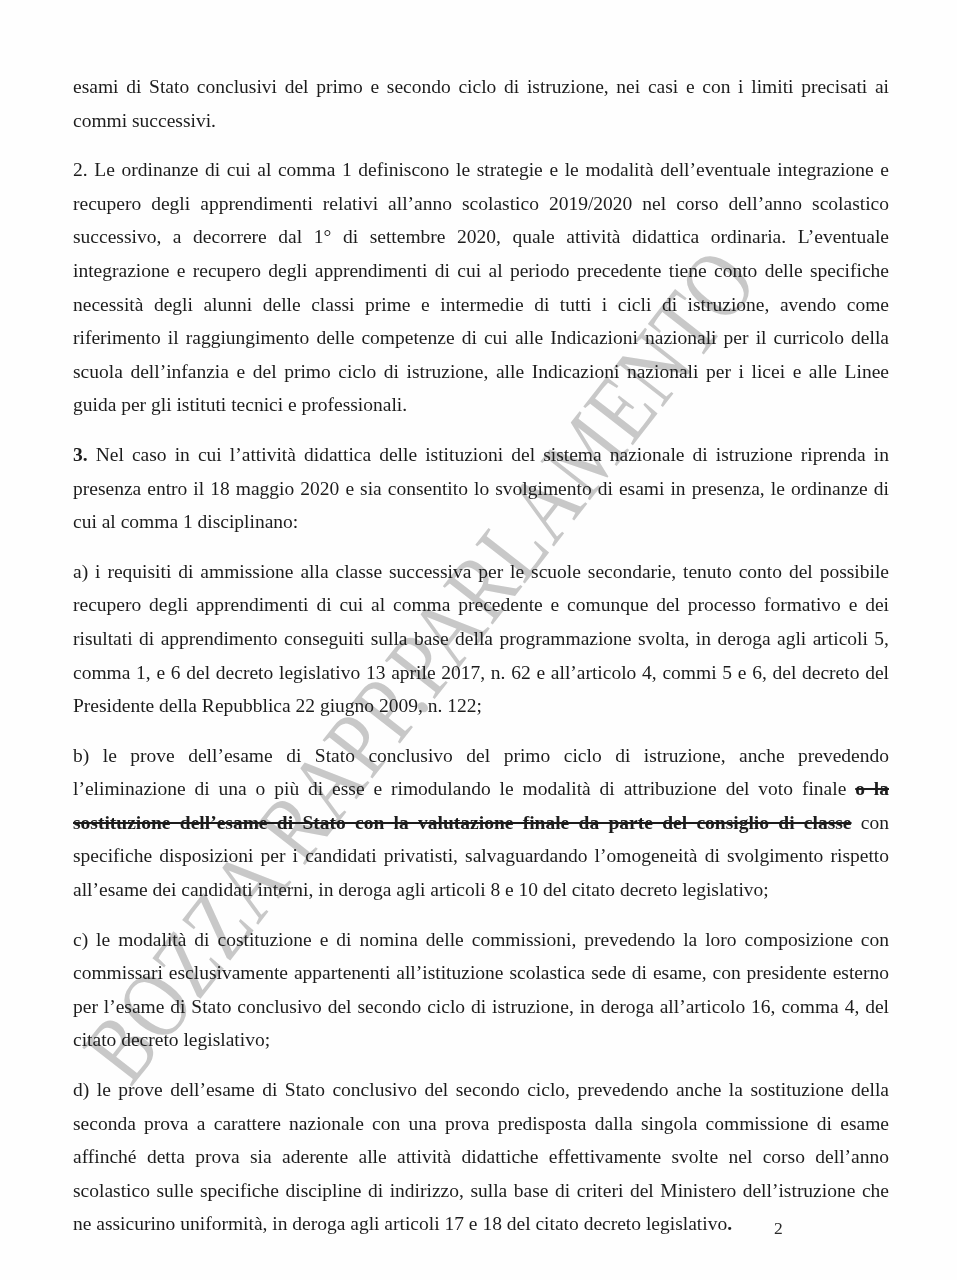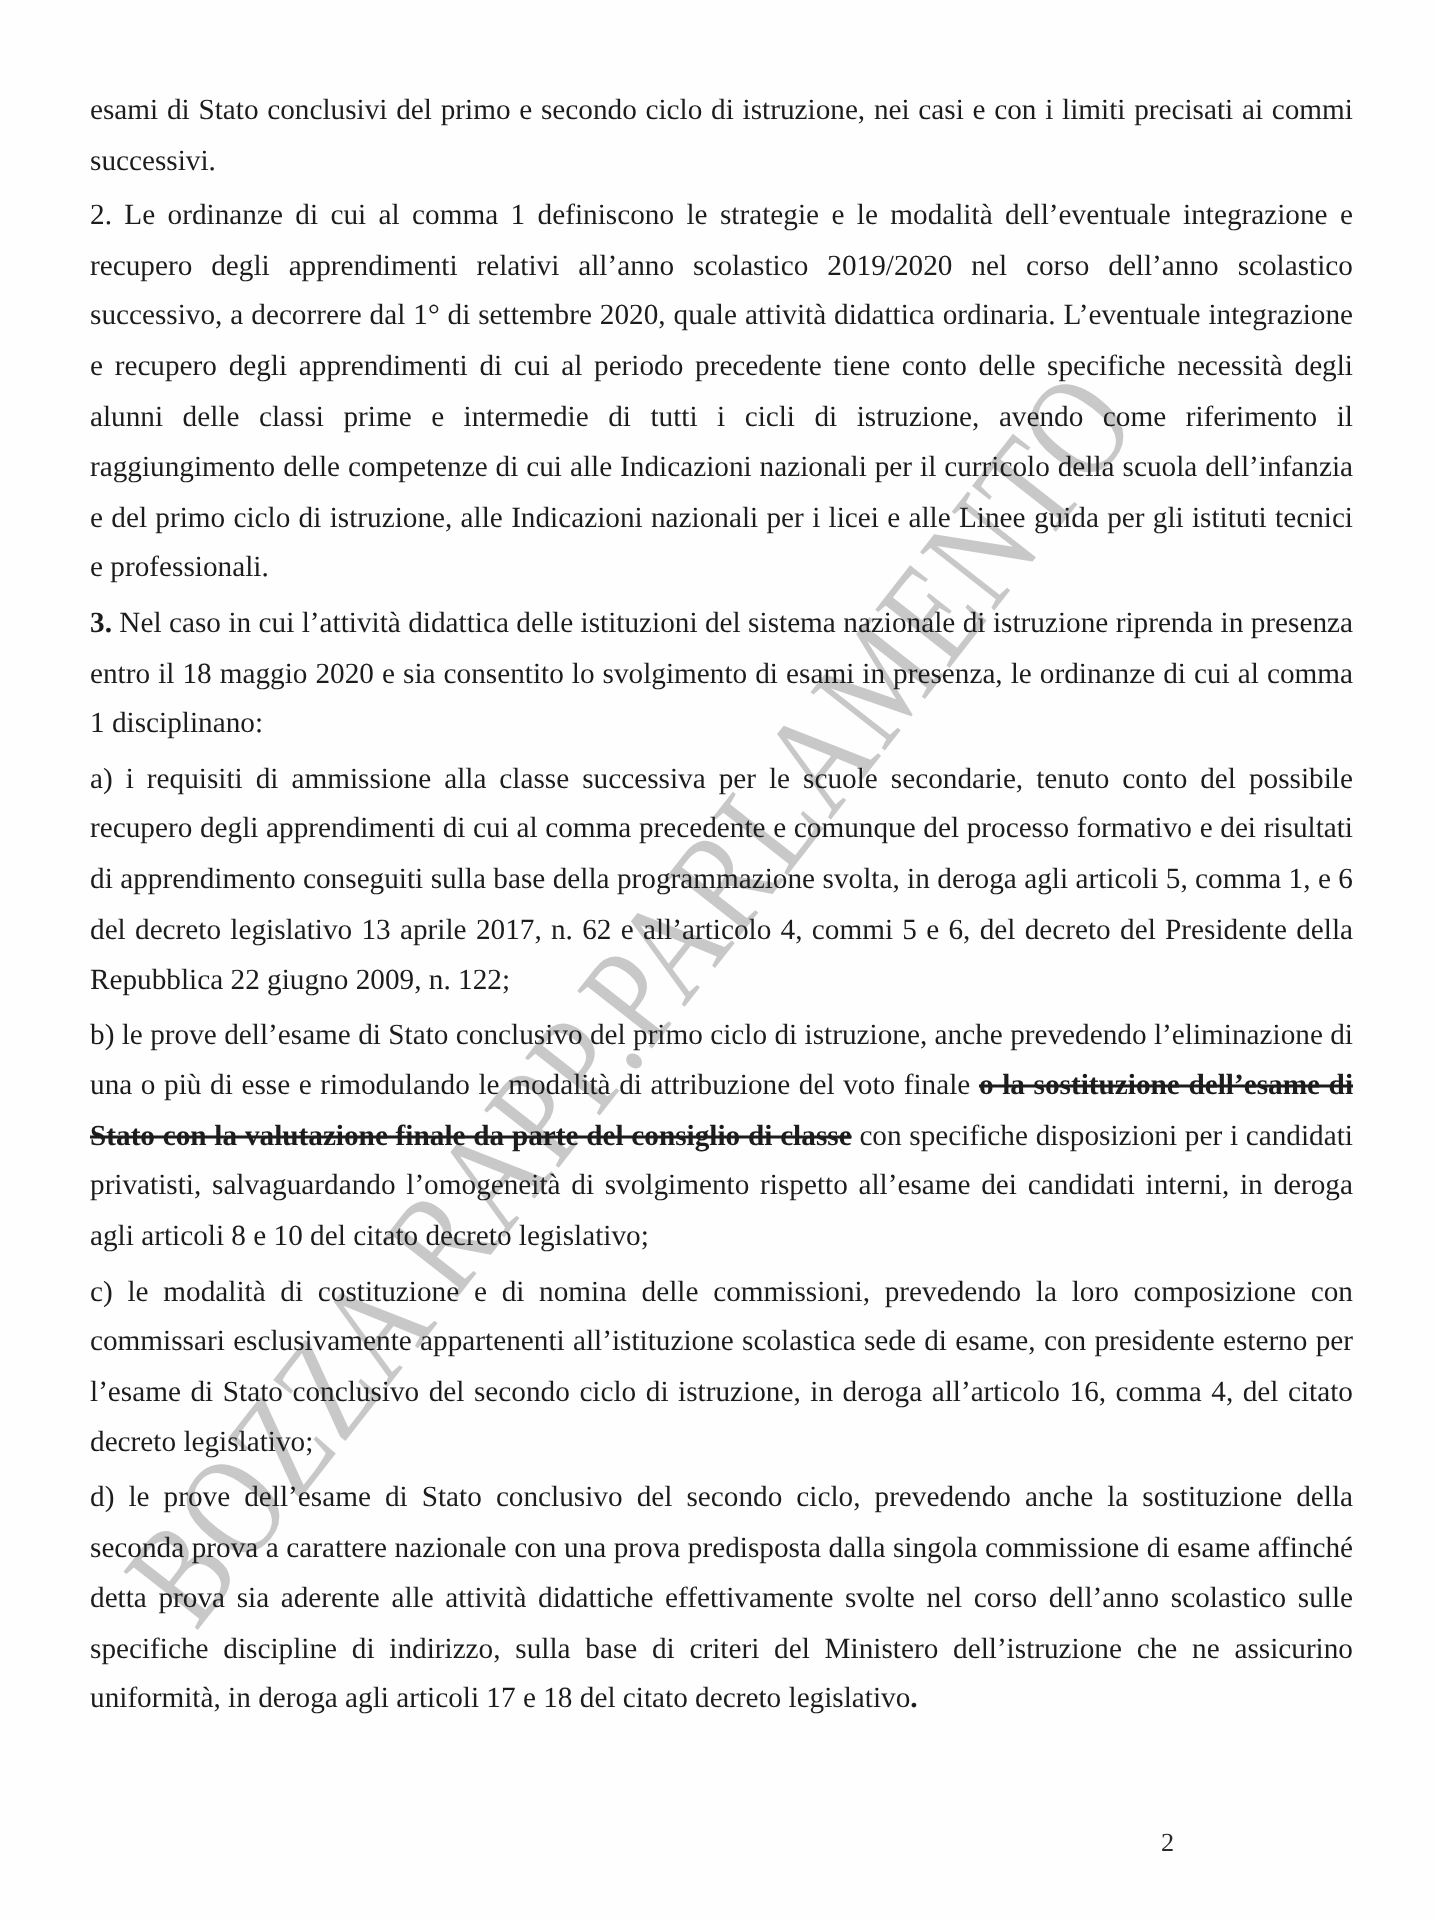--- a/index.html
+++ b/index.html
@@ -39,21 +39,21 @@
     position: absolute;
     left: 57px;
     top: 54px;
     width: 848px;
     font-size: 19.5px;
     line-height: 33.6px;
     text-align: justify;
     z-index: 2;
   }
   .textblock p {
-    margin: 3px;
+    margin: 16px;
     padding: 0;
   }
   .b {
     font-weight: bold;
   }
   .struck {
     font-weight: bold;
     text-decoration: line-through;
     text-decoration-thickness: 2.2px;
   }

